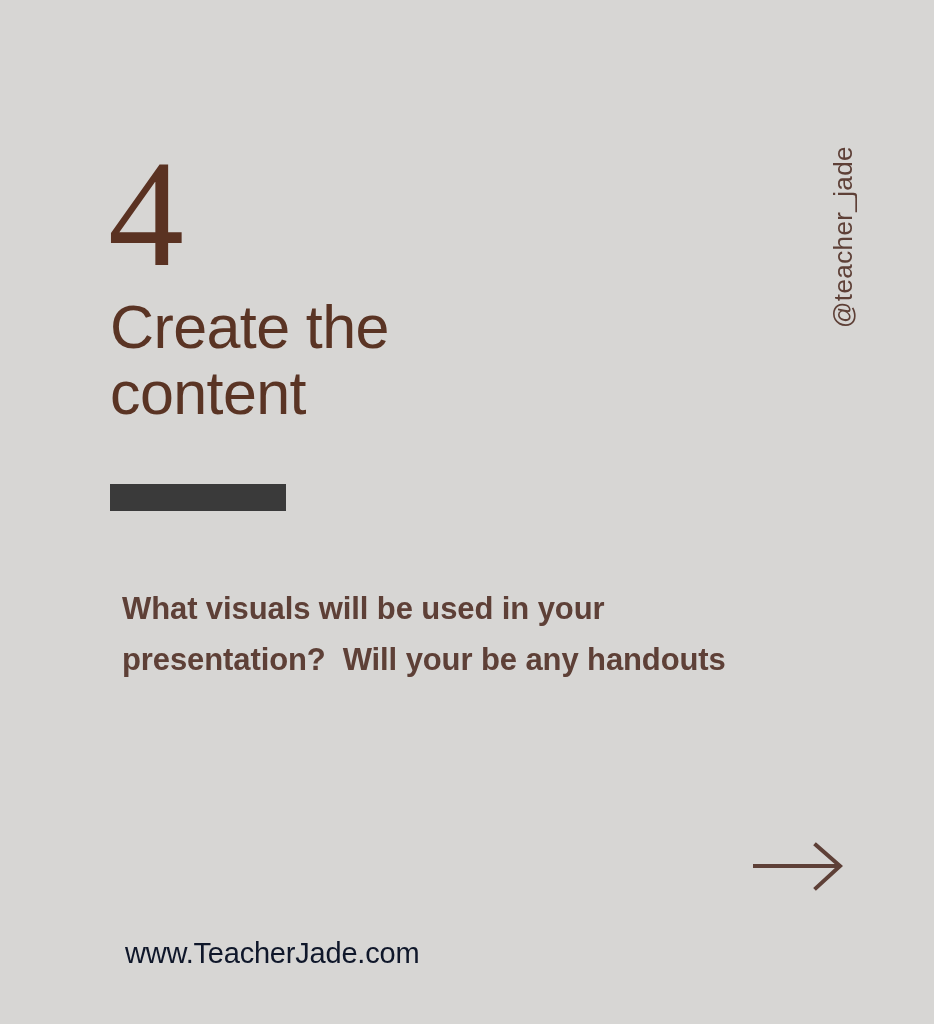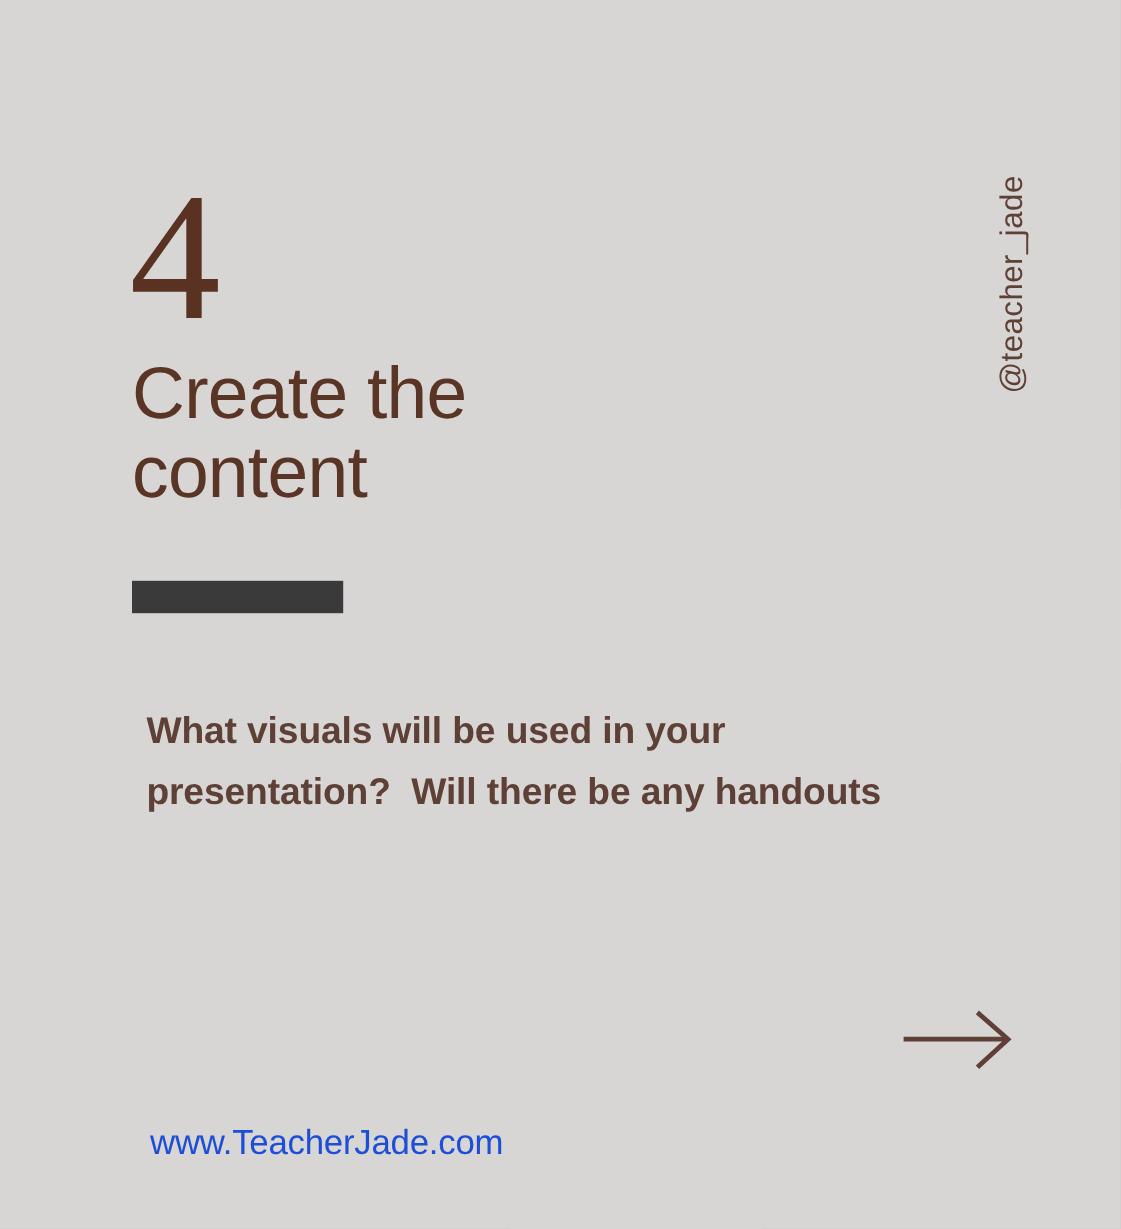--- a/index.html
+++ b/index.html
@@ -124,42 +124,42 @@
 
   
   .footer-url {
     position: absolute;
     left: 125px;
     top: 936px;
     font-family: "Liberation Sans", sans-serif;
     font-size: 29px;
     line-height: 34px;
     font-weight: 400;
-    color: #1d4ed8;
+    color: #0f172a;
     letter-spacing: -0.2px;
     text-decoration: none;
   }
 </style>
 </head>
 <body>
 
 <div class="slide">
 
   <div class="step-number">4</div>
 
   <div class="heading">
     <span class="hl">Create the</span>
     <span class="hl">content</span>
   </div>
 
   <div class="divider"></div>
 
   <div class="body-copy">
     <span class="bl">What visuals will be used in your</span>
-    <span class="bl">presentation?  Will there be any handouts</span>
+    <span class="bl">presentation?  Will your be any handouts</span>
   </div>
 
   <div class="handle">
     <span class="handle-text">@teacher_jade</span>
   </div>
 
   <button class="next-arrow">
     <span>
       <svg width="94" height="52" viewBox="0 0 94 52" aria-hidden="true">
         <line x1="3" y1="26" x2="86" y2="26" stroke="#5e4037" stroke-width="4" stroke-linecap="square"></line>

